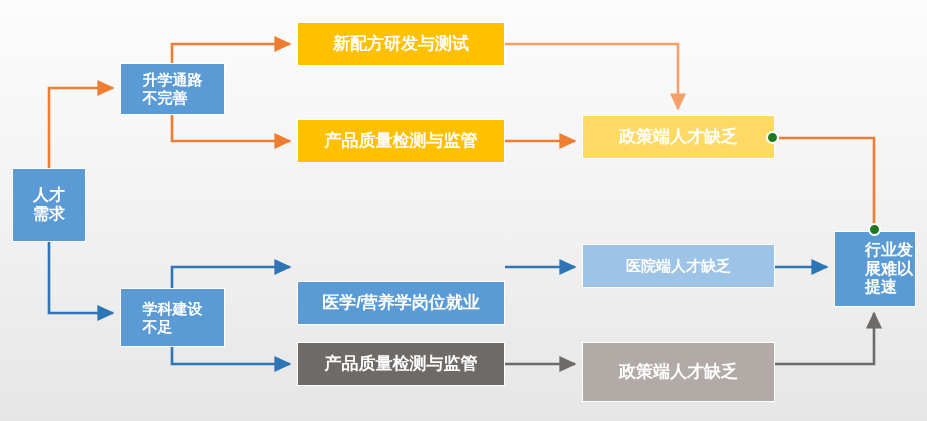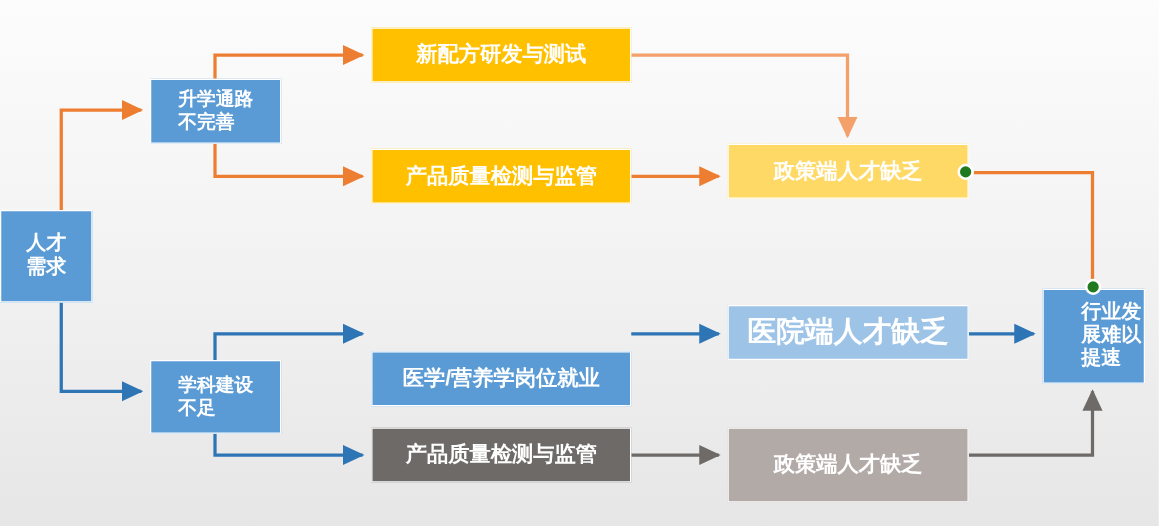--- a/index.html
+++ b/index.html
@@ -15,29 +15,29 @@
   .node{
     position:absolute;box-sizing:border-box;
     display:flex;align-items:center;justify-content:center;
     color:#ffffff;
     border:1px solid #ffffff;
     line-height:1.18;
     white-space:pre-line;
     user-select:none;
     font-weight:bold;
   }
-  .n-demand     {left:0; top:168px; width:74px;  height:74px;  background:#5b9bd5; font-size:16px;}
+  .n-demand     {left:12px; top:168px; width:74px;  height:74px;  background:#5b9bd5; font-size:16px;}
   .n-path       {left:120px;top:63px;  width:105px; height:52px;  background:#5b9bd5; font-size:15px;}
   .n-discipline {left:120px;top:288px; width:105px; height:59px;  background:#5b9bd5; font-size:15px;}
   .n-formula    {left:297px;top:22px;  width:208px; height:44px;  background:#ffc000; font-size:17px;}
   .n-quality    {left:297px;top:119px; width:208px; height:44px;  background:#ffc000; font-size:17px;}
   .n-jobs       {left:297px;top:245px; width:208px; height:44px;  background:#5b9bd5; font-size:17px;margin-top:36px;}
   .n-policy     {left:297px;top:342px; width:208px; height:44px;  background:#6e6a68; font-size:17px;}
   .n-enterprise {left:582px;top:115px; width:193px; height:44px;  background:#ffd966; font-size:17px;}
-  .n-hospital   {left:582px;top:244px; width:193px; height:44px;  background:#9dc3e6; font-size:23px;}
+  .n-hospital   {left:582px;top:244px; width:193px; height:44px;  background:#9dc3e6; font-size:15px;}
   .n-policylack {left:582px;top:342px; width:193px; height:60px;  background:#b1aaa7; font-size:17px;}
   .n-industry   {left:834px;top:231px; width:82px;  height:76px;  background:#5b9bd5; font-size:16px;padding-left:28px;}
   .dot{position:absolute;width:13px;height:13px;border-radius:50%;
        background:#1f7a1f;border:2px solid #ffffff;box-sizing:border-box;}
   .dot-ent{left:766px;top:131px;}
   .dot-ind{left:868px;top:223px;}
 </style>
 </head>
 <body>
 

